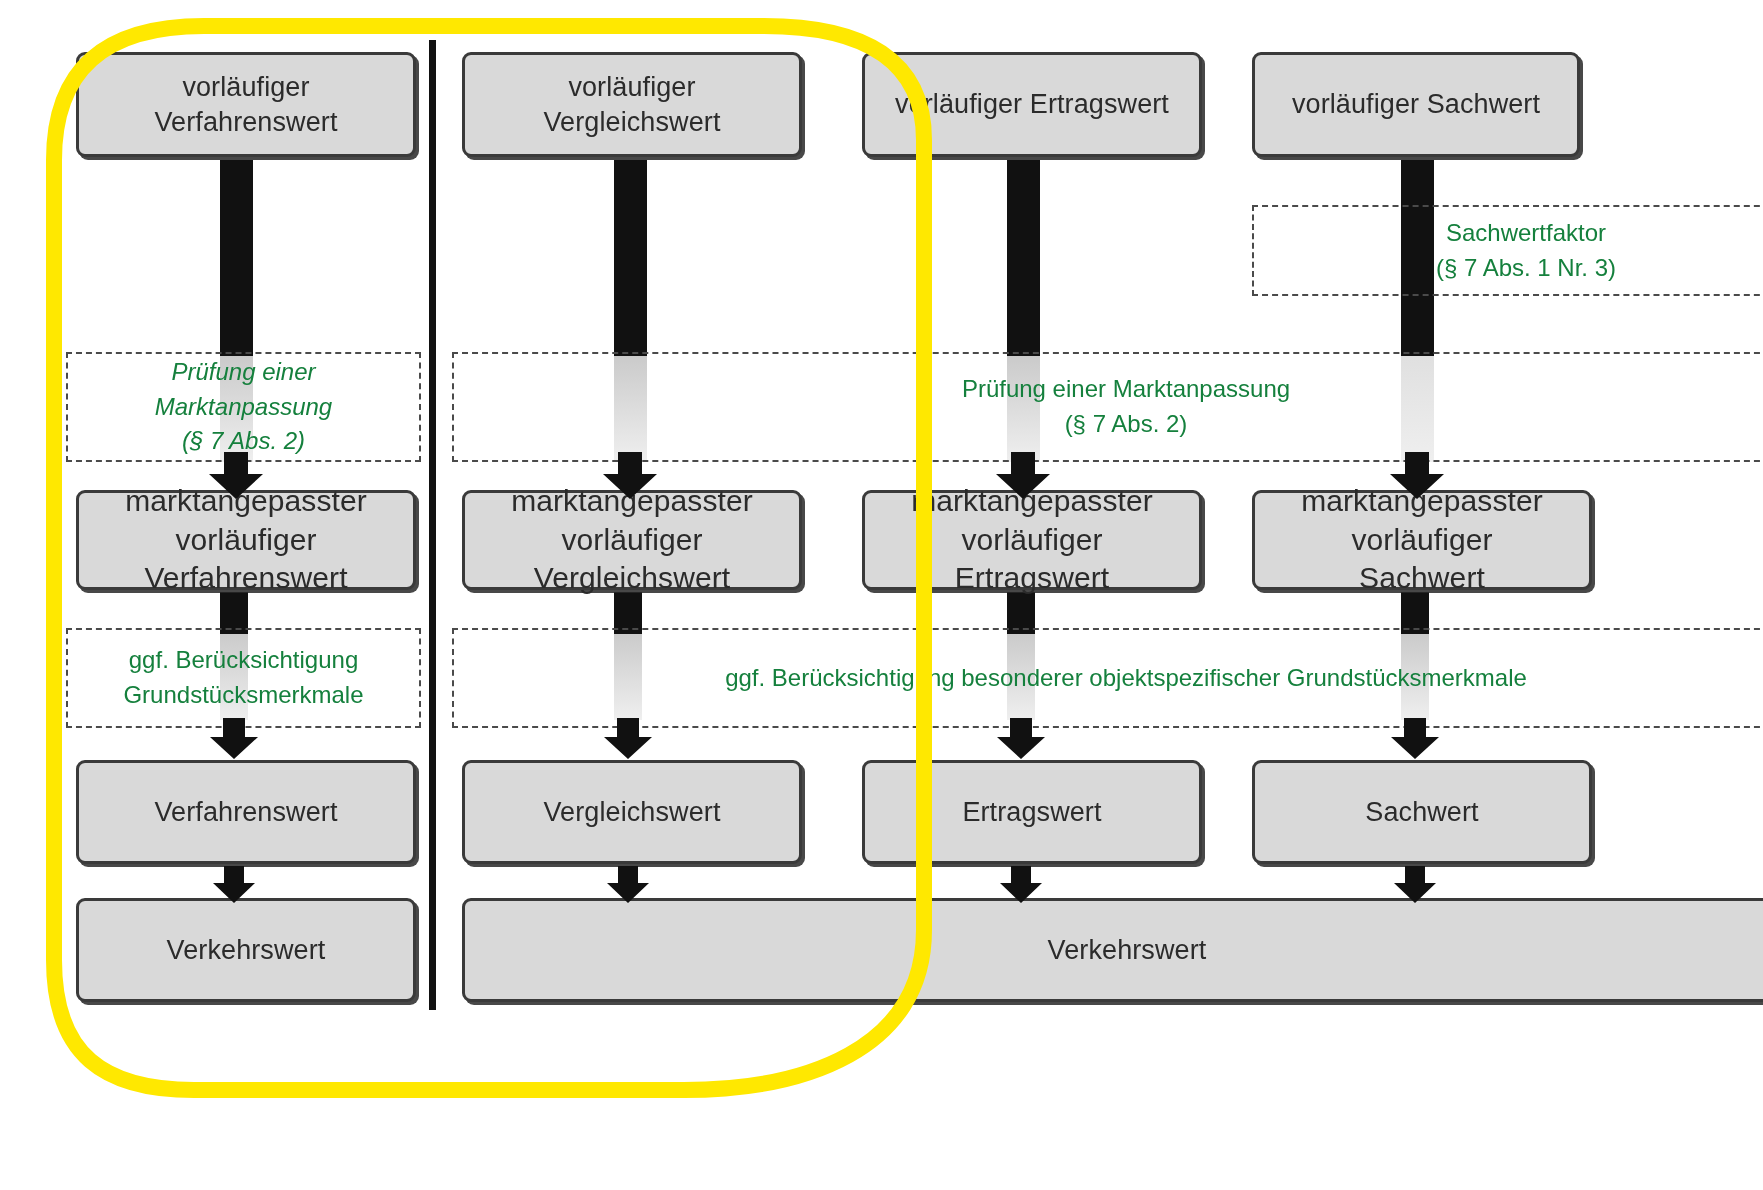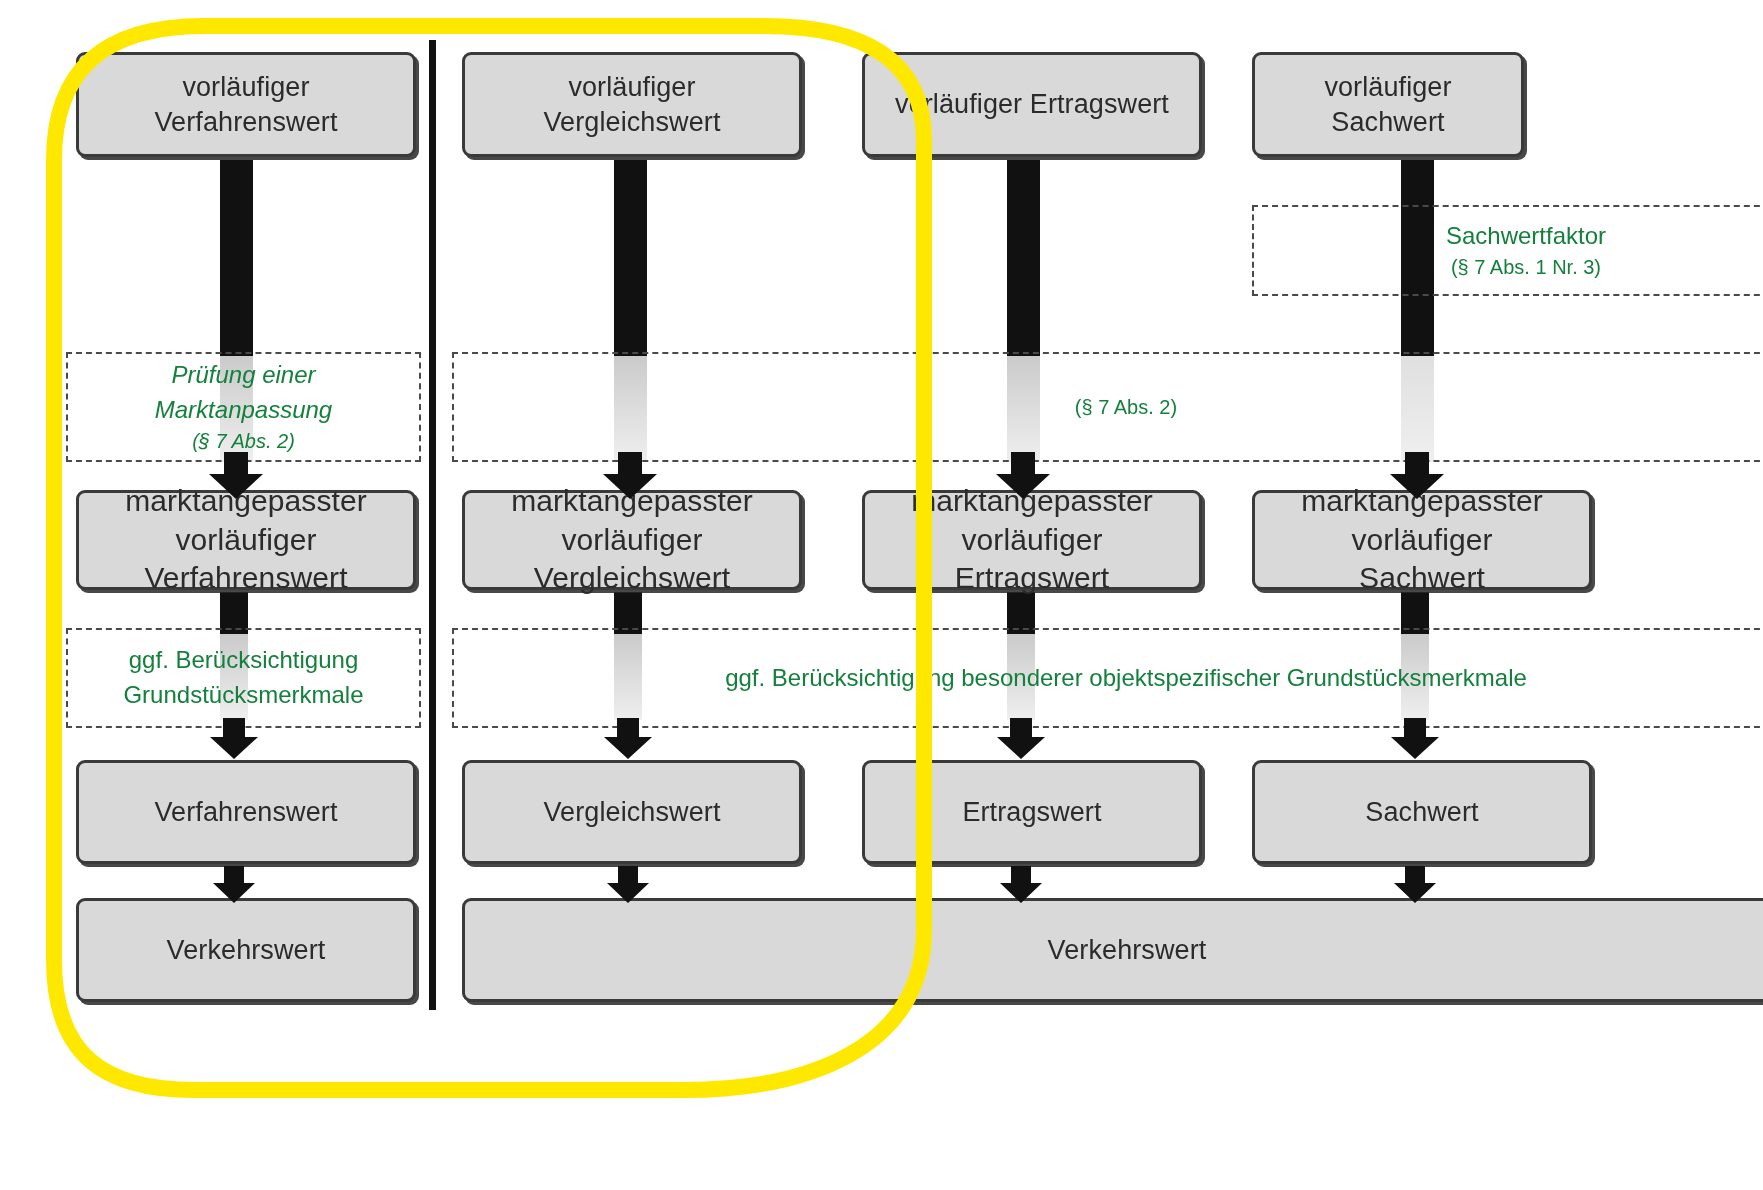--- a/index.html
+++ b/index.html
@@ -43,21 +43,21 @@
     display:flex;
     flex-direction:column;
     align-items:center;
     justify-content:center;
     text-align:center;
     color:#15803d;
     font-size:24px;
     line-height:1.45;
     z-index:3;
   }
-  .dashed .l2{font-size:20px;}
+  .dashed .l2{font-size:24px;}
 
   
   .bar{
     position:absolute;
     background:#111111;
     z-index:2;
   }
   
   .bar-fade{
     position:absolute;
@@ -100,21 +100,21 @@
 
   <div class="box" style="left:418px;top:52px;width:340px;height:105px;">
     <span>vorläufiger
 Vergleichswert</span>
   </div>
 
   <div class="box" style="left:818px;top:52px;width:340px;height:105px;">
     <span>vorläufiger Ertragswert</span>
   </div>
 
-  <div class="box" style="left:1208px;top:52px;width:272px;height:105px;">
+  <div class="box" style="left:1208px;top:52px;width:328px;height:105px;">
     <span>vorläufiger Sachwert</span>
   </div>
 
   <div class="bar" style="left:176px;top:160px;width:33px;height:196px;"></div>
   <div class="bar-fade" style="left:176px;top:352px;width:33px;height:110px;"></div>
 
   <div class="bar" style="left:570px;top:160px;width:33px;height:196px;"></div>
   <div class="bar-fade" style="left:570px;top:352px;width:33px;height:110px;"></div>
 
   <div class="bar" style="left:963px;top:160px;width:33px;height:196px;"></div>
@@ -129,20 +129,21 @@
     <div class="l2">(§ 7 Abs. 1 Nr. 3)</div>
   </div>
 
   <div class="dashed" style="left:22px;top:352px;width:355px;height:110px;font-style:italic;">
     <div>Prüfung einer</div>
     <div>Marktanpassung</div>
     <div class="l2">(§ 7 Abs. 2)</div>
   </div>
 
   <div class="dashed" style="left:408px;top:352px;width:1348px;height:110px;">
+    <div>Prüfung einer Marktanpassung</div>
     <div class="l2">(§ 7 Abs. 2)</div>
   </div>
 
   <div class="arrow" style="left:162px;top:452px;">
     <svg width="60" height="48" viewBox="0 0 60 48">
         <polygon points="18,0 42,0 42,22 57,22 30,47 3,22 18,22" fill="#111"></polygon>
       </svg>
   </div>
   <div class="arrow" style="left:556px;top:452px;">
     <svg width="60" height="48" viewBox="0 0 60 48">

